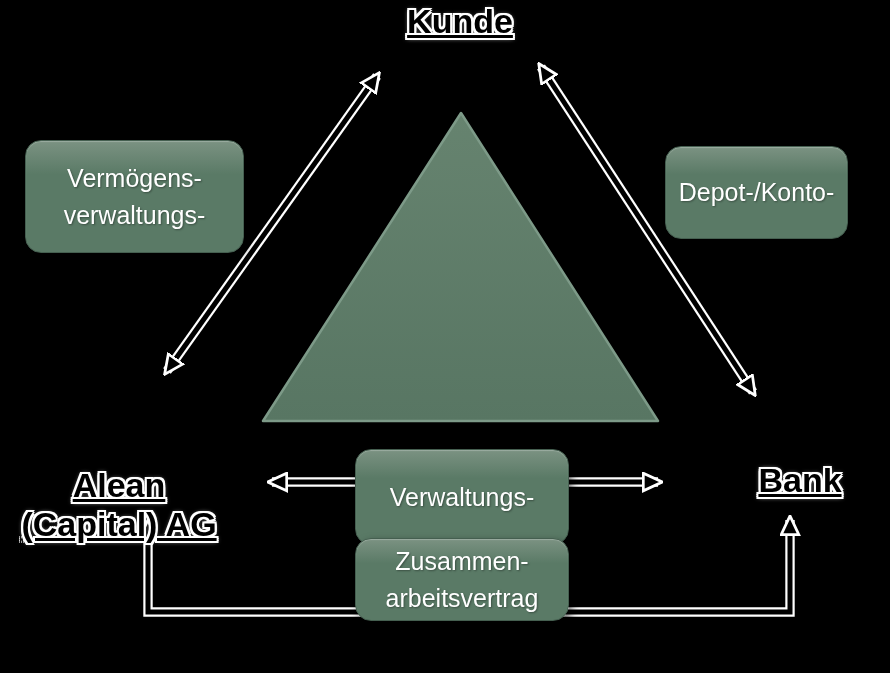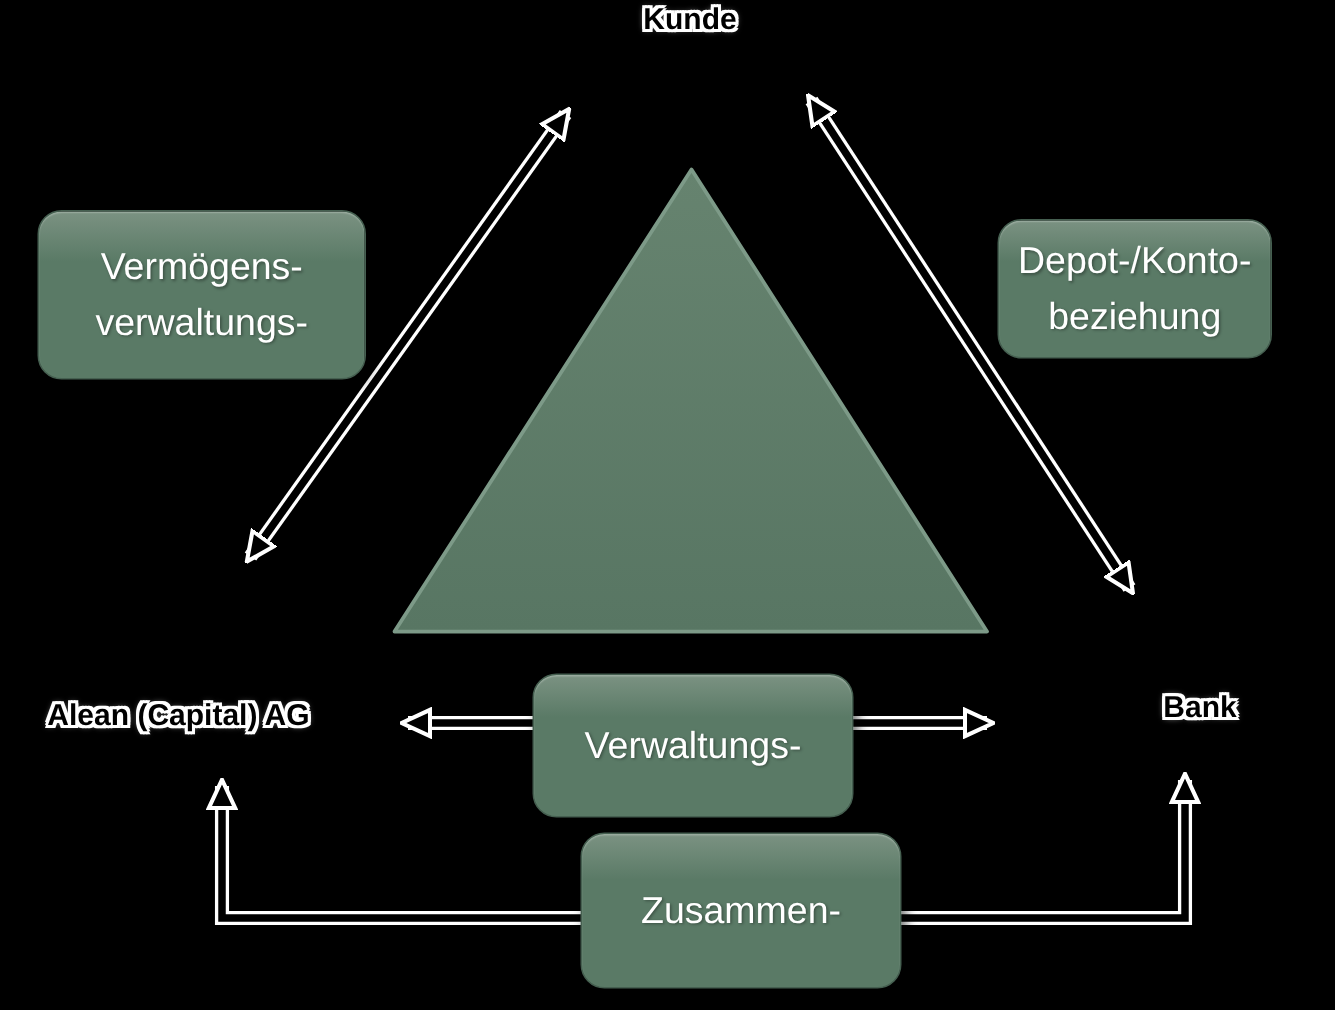--- a/index.html
+++ b/index.html
@@ -66,39 +66,40 @@
     justify-content: center;
     color: var(--box-text, #fff);
     font-size: 25px;
     line-height: 37px;
     text-align: center;
     text-shadow: 1px 1px 2px rgba(0,0,0,0.35);
   }
   .gbox-left   { left: 25px;  top: 140px; width: 219px; height: 113px; text-align: center; }
   .gbox-right  { left: 665px; top: 146px; width: 183px; height: 93px; }
   .gbox-center { left: 355px; top: 449px; width: 214px; height: 96px; }
-  .gbox-bottom { left: 355px; top: 555px; width: 214px; height: 104px; margin-left: 32px; }
+  .gbox-bottom { left: 355px; top: 538px; width: 214px; height: 83px; }
 
   
   .node-label {
     position: absolute;
     color: var(--label-text, #000);
     font-weight: bold;
-    font-size: 20px;
+    font-size: 34px;
     text-align: center;
     text-shadow:
       -2px -2px 0 var(--label-glow, #fff),
        2px -2px 0 var(--label-glow, #fff),
       -2px  2px 0 var(--label-glow, #fff),
        2px  2px 0 var(--label-glow, #fff),
        0   -2px 0 var(--label-glow, #fff),
        0    2px 0 var(--label-glow, #fff),
       -2px  0   0 var(--label-glow, #fff),
        2px  0   0 var(--label-glow, #fff),
        0 0 5px   var(--label-glow, #fff);
+    text-decoration: underline;
   }
   .label-kunde { left: 395px; top: 2px;   width: 130px; }
   .label-alean { left: 0px;   top: 466px; width: 238px; }
   .label-bank  { left: 755px; top: 461px; width: 90px;  }
 </style>
 </head>
 <body>
 
 <div class="stage">
 
@@ -140,24 +141,24 @@
   <div class="node-label label-alean">Alean (Capital) AG</div>
   <div class="node-label label-bank">Bank</div>
 
   <div class="gbox gbox-left">
     <div>Vermögens-</div>
     <div>verwaltungs-</div>
   </div>
 
   <div class="gbox gbox-right">
     <div>Depot-/Konto-</div>
-    <div>beziehung</div>
   </div>
 
   <div class="gbox gbox-center">
     <div>Verwaltungs-</div>
   </div>
 
   <div class="gbox gbox-bottom">
     <div>Zusammen-</div>
+    <div>arbeitsvertrag</div>
   </div>
 
 </div>
 
 </body></html>

